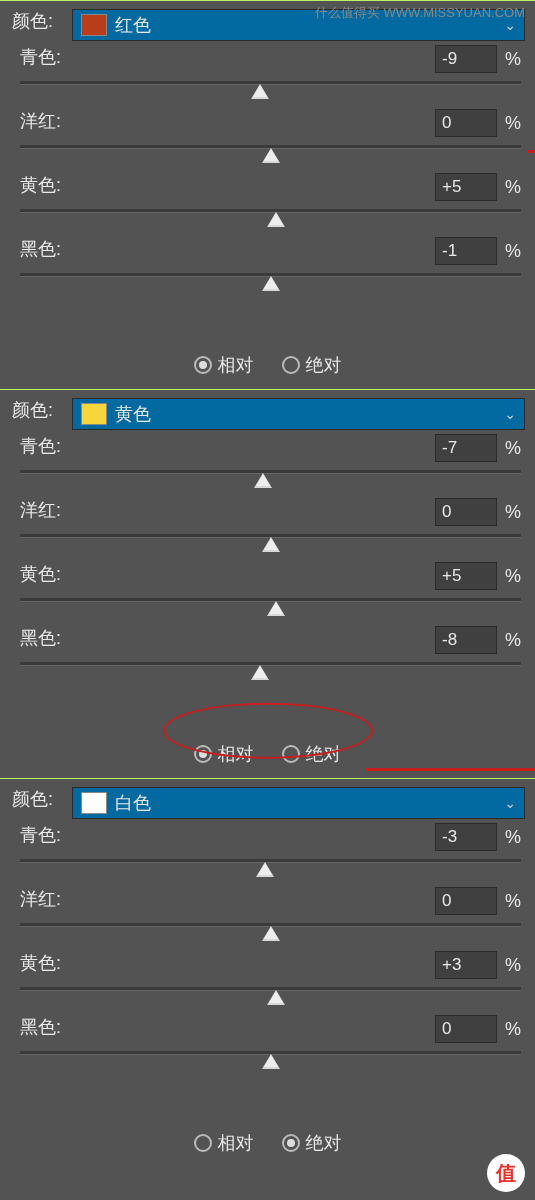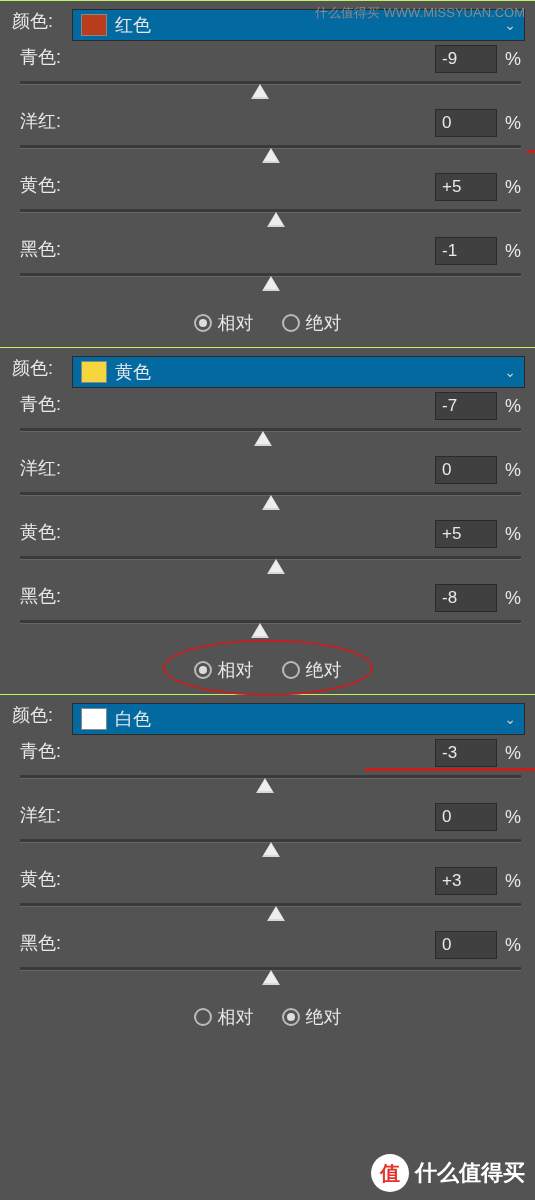--- a/index.html
+++ b/index.html
@@ -163,20 +163,21 @@
       justify-content: center;
       align-items: center;
       gap: 28px;
       padding: 10px 0 12px 0;
       position: relative;
     }
     .radio-item {
       display: flex;
       align-items: center;
       gap: 6px;
+      margin-top: 42px;
     }
     .radio-circle {
       width: 18px;
       height: 18px;
       border-radius: 50%;
       border: 2px solid #bbb;
       display: flex;
       align-items: center;
       justify-content: center;
     }
@@ -443,14 +444,13 @@
     </div>
     <div class="radio-item">
       <div class="radio-circle checked"></div>
       <span>绝对</span>
     </div>
   </div>
 </div>
 
 <div class="watermark-bottom">
   <div class="circle">值</div>
-  <div class="text">什么值得买</div>
 </div>
 
 </body></html>

